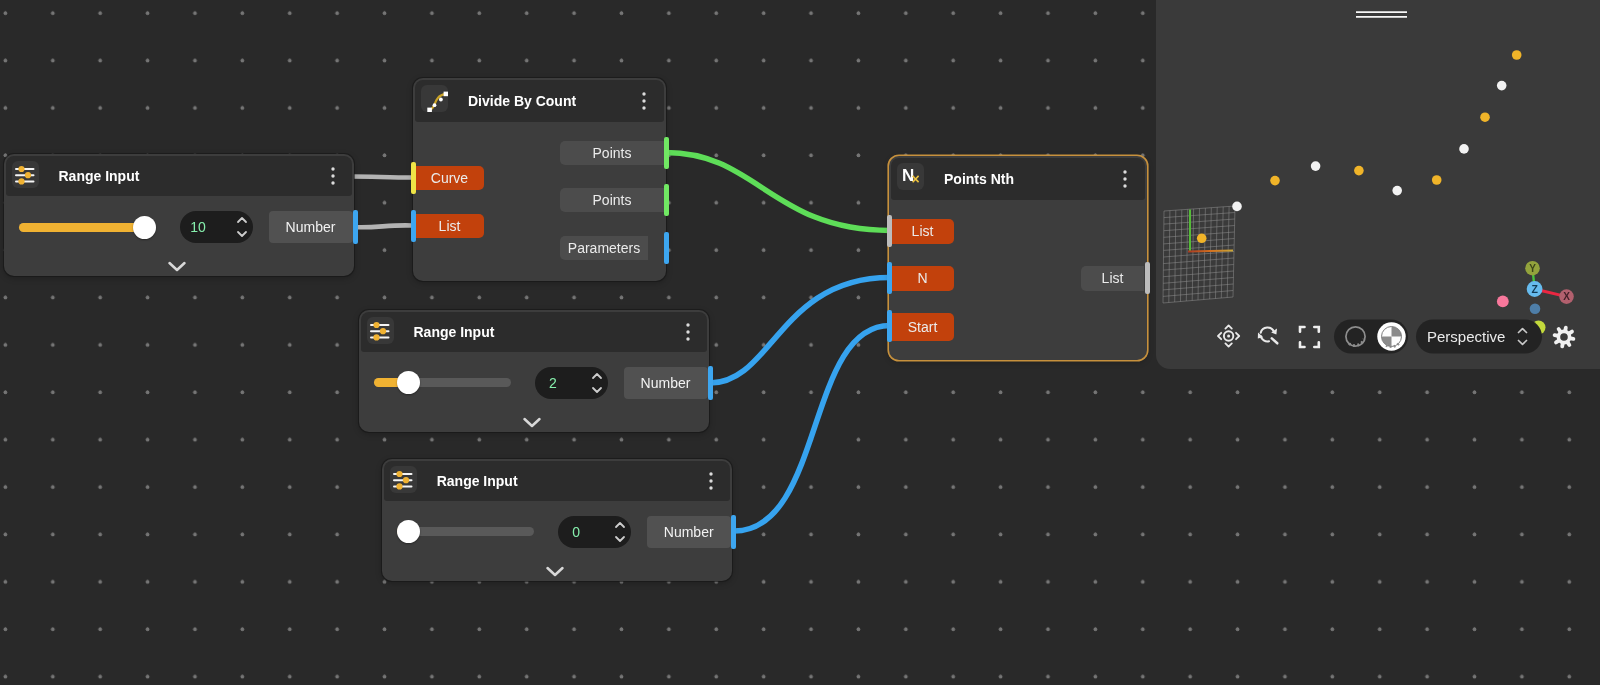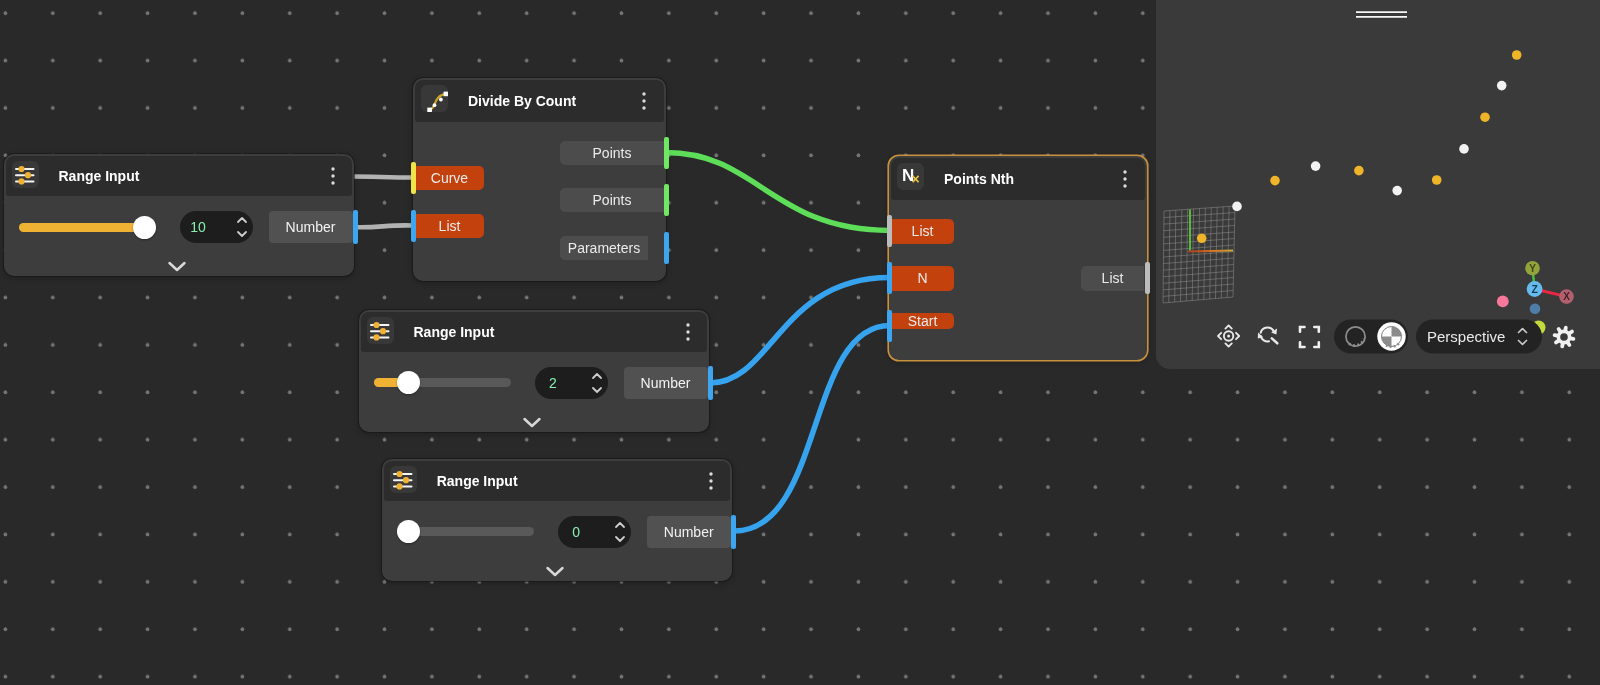--- a/index.html
+++ b/index.html
@@ -175,21 +175,21 @@
         <div style="position:absolute;left:14.5px;top:8px;color:#eec33f;font-size:14px;font-weight:bold">×</div>
       </div>
       <div class="ttl" style="top:15px">Points Nth</div>
       <svg class="keb" style="left:232px;top:13px" width="8" height="20">
         <circle cx="4" cy="3" r="1.7" fill="#dcdcdc"></circle>
         <circle cx="4" cy="10" r="1.7" fill="#dcdcdc"></circle>
         <circle cx="4" cy="17" r="1.7" fill="#dcdcdc"></circle>
       </svg>
       <div class="lbl ilbl" style="left:2px;top:62.5px;width:63px;height:25px">List</div>
       <div class="lbl ilbl" style="left:2px;top:109.5px;width:63px;height:25px">N</div>
-      <div class="lbl ilbl" style="left:2px;top:157px;width:63px;height:16px">Start</div>
+      <div class="lbl ilbl" style="left:2px;top:157px;width:63px;height:28px">Start</div>
       <div class="strip" style="left:-2.5px;top:59px;width:5px;height:32px;background:#bcbcbc"></div>
       <div class="strip" style="left:-2.5px;top:106px;width:5px;height:32px;background:#3da6f0"></div>
       <div class="strip" style="left:-2.5px;top:153.5px;width:5px;height:32px;background:#3da6f0"></div>
       <div class="lbl olbl" style="left:192px;top:109.5px;width:63px;height:25px">List</div>
       <div class="strip" style="left:255.5px;top:106px;width:5px;height:32px;background:#bcbcbc"></div>
     </div>
     <div id="vp"><svg width="444" height="369" fill="none">
         <line x1="200" y1="12.2" x2="251" y2="12.2" stroke="#f7f7f7" stroke-width="1.8"></line>
         <line x1="200" y1="16.8" x2="251" y2="16.8" stroke="#f7f7f7" stroke-width="1.8"></line>
         <path d="M8.0,211.0L7.0,303.0M13.9,210.6L12.8,302.5M19.8,210.2L18.7,302.0M25.8,209.8L24.5,301.5M31.7,209.3L30.3,301.0M37.6,208.9L36.2,300.5M43.5,208.5L42.0,300.0M49.4,208.1L47.8,299.5M55.3,207.7L53.7,299.0M61.2,207.2L59.5,298.5M67.2,206.8L65.3,298.0M73.1,206.4L71.2,297.5M79.0,206.0L77.0,297.0M8.0,211.0L79.0,206.0M7.9,217.6L78.9,212.5M7.9,224.1L78.7,219.0M7.8,230.7L78.6,225.5M7.7,237.3L78.4,232.0M7.6,243.9L78.3,238.5M7.6,250.4L78.1,245.0M7.5,257.0L78.0,251.5M7.4,263.6L77.9,258.0M7.4,270.1L77.7,264.5M7.3,276.7L77.6,271.0M7.2,283.3L77.4,277.5M7.1,289.9L77.3,284.0M7.1,296.4L77.1,290.5M7.0,303.0L77.0,297.0" stroke="#8d8d8d" stroke-width="0.7" opacity="0.75"></path>

